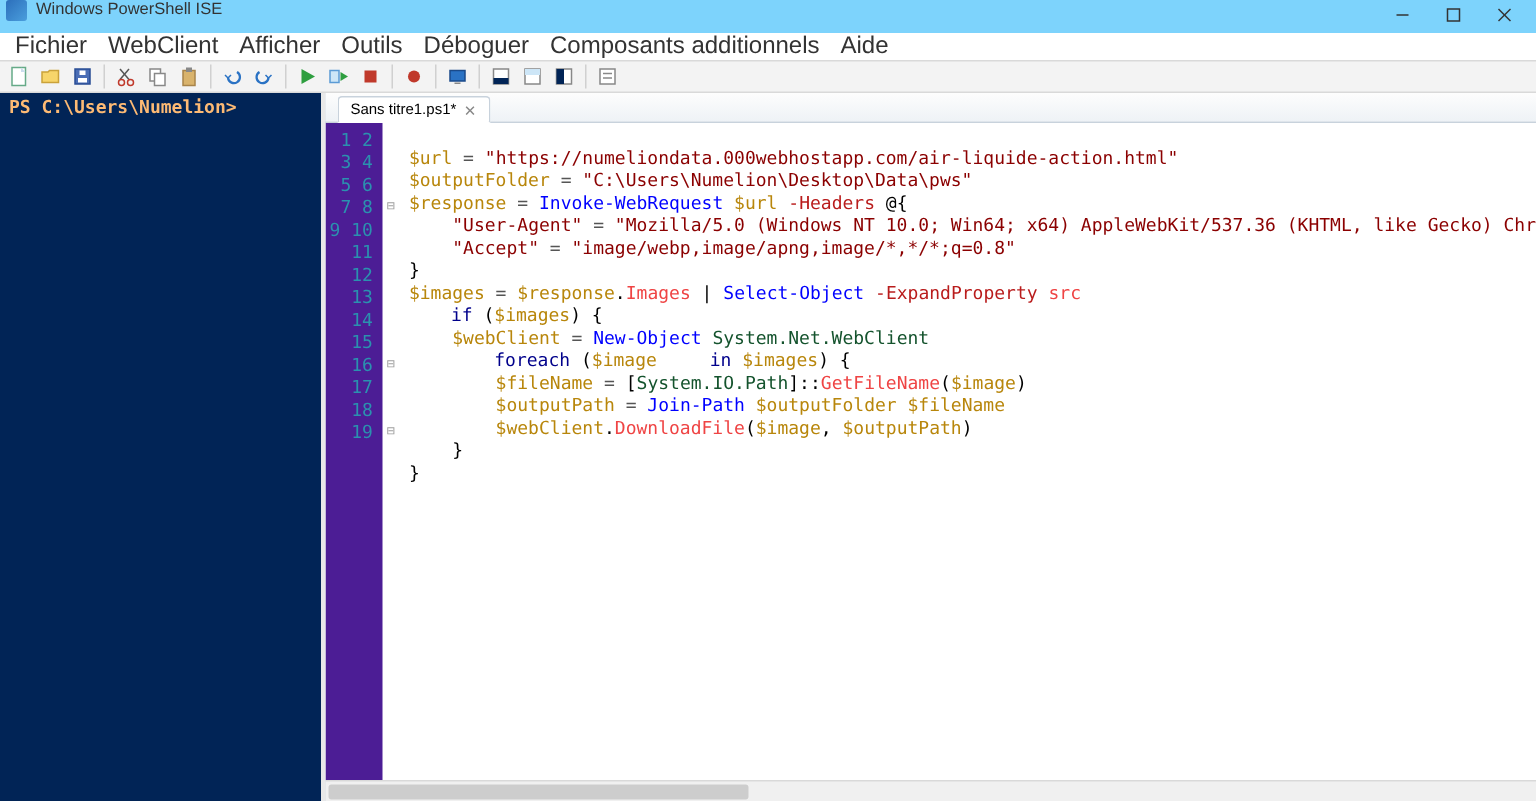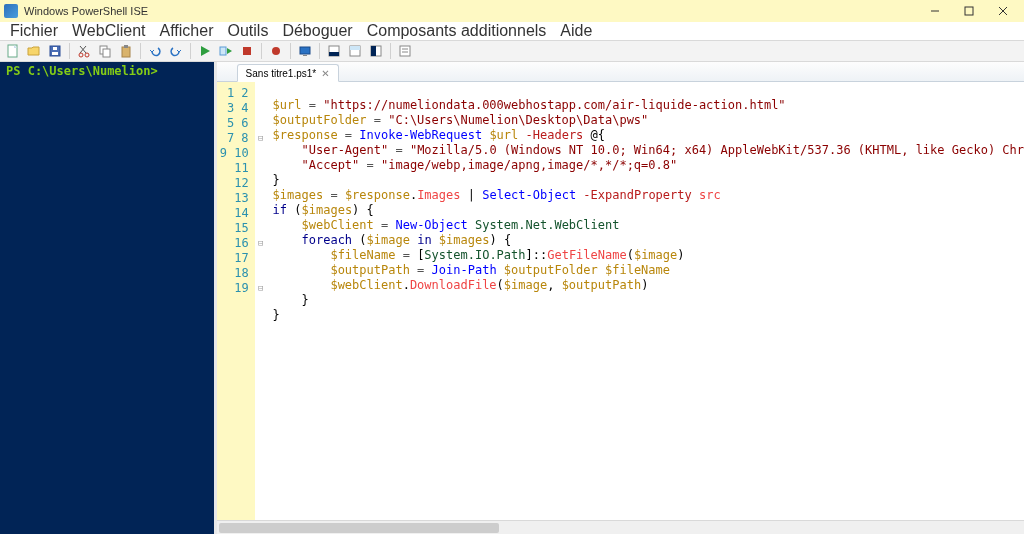--- a/index.html
+++ b/index.html
@@ -1,47 +1,47 @@
 <!DOCTYPE html>
 <html><head>
 <meta charset="utf-8">
 <style>
   * { margin: 0; padding: 0; box-sizing: border-box; }
   body { font-family: "Segoe UI", Tahoma, sans-serif; font-size: 11px; background: #fff; width: 1024px; height: 534px; overflow: hidden; display: flex; flex-direction: column; }
-  .titlebar { height: 22px; background: #fef9c3; display: flex; align-items: center; padding: 0 4px; border-bottom: 0; }
+  .titlebar { height: 22px; background: #7dd3fc; display: flex; padding: 0 4px; border-bottom: 0; }
   .titlebar .app-icon { width: 14px; height: 14px; background: linear-gradient(135deg,#2c6fbb,#4a9edd); border-radius: 2px; margin-right: 6px; }
   .titlebar .title { flex: 1; font-size: 11px; color: #333; }
   .titlebar .winbtns { display: flex; }
   .titlebar .winbtn { width: 34px; height: 20px; display: flex; align-items: center; justify-content: center; font-size: 10px; color: #333; }
   .menubar { height: 18px; display: flex; align-items: center; gap: 2px; padding: 0 4px; font-size: 16px; color: #333; background: #fff; }
   .menubar .menuitem { padding: 1px 6px; }
   .toolbar { height: 22px; background: #f3f3f3; border-top: 1px solid #d9d9d9; border-bottom: 1px solid #d9d9d9; display: flex; align-items: center; padding: 0 4px; gap: 3px; }
   .toolbar .tbtn { width: 18px; height: 18px; display: flex; align-items: center; justify-content: center; border-radius: 2px; }
   .toolbar .sep { width: 1px; height: 16px; background: #d0d0d0; margin: 0 2px; }
   .workarea { flex: 1; display: flex; overflow: hidden; }
   .console { width: 384px; background: #012456; color: #eee; font-family: Consolas, "Lucida Console", monospace; font-size: 12px; padding: 2px 6px; border-right: 3px solid #e8e8e8; }
-  .console .prompt { color: #84cc16; font-weight: bold; }
+  .console .prompt { color: #fdba74; font-weight: bold; }
   .editor-pane { flex: 1; display: flex; flex-direction: column; background: #fff; }
-  .tabstrip { height: 20px; background: linear-gradient(#fdfdfd,#eef2f6); border-bottom: 1px solid #c8d2dc; display: flex; align-items: flex-end; padding: 0 20px; }
+  .tabstrip { height: 20px; background: linear-gradient(#fdfdfd,#eef2f6); border-bottom: 1px solid #c8d2dc; display: flex; align-items: flex-end; padding: 0 8px; }
   .tab { height: 18px; padding: 1px 8px 0 8px; font-size: 10px; background: #fff; border: 1px solid #c8d2dc; border-bottom: 1px solid #fff; border-radius: 3px 3px 0 0; display: flex; align-items: center; gap: 5px; position: relative; top: 1px; }
   .tab .tabclose { font-size: 10px; color: #888; }
   .editor { flex: 1; display: flex; font-family: Consolas, "Lucida Console", monospace; font-size: 12px; overflow: auto; background: #fff; }
-  .gutter { width: 38px; text-align: right; padding: 4px 6px 4px 0; color: #2b91af; background: #fef9c3; user-select: none; line-height: 15px; }
+  .gutter { width: 38px; text-align: right; padding: 4px 6px 4px 0; color: #2b91af; background: #4c1d95; user-select: none; line-height: 15px; }
   .fold { width: 12px; padding-top: 4px; line-height: 15px; color: #a0a0a0; font-size: 9px; }
   .fold div { height: 15px; display:flex; align-items:center; justify-content:center; }
   .code { flex: 1; padding: 16px 0 4px 6px; white-space: pre; line-height: 15px; color: #000; }
   .scroll-h { height: 14px; background: #f0f0f0; border-top: 1px solid #d9d9d9; position: relative; }
   .scroll-h .thumb { position: absolute; left: 2px; top: 2px; height: 10px; width: 280px; background: #cdcdcd; border-radius: 2px; }
   
   .s-var   { color: #b8860b; }      
   .s-str   { color: #8b0000; }      
   .s-op    { color: #555; }
   .s-cmd   { color: #0000ff; text-align: center; }      
   .s-param { color: #b91c1c; }      
-  .s-kw    { color: #00008b; }      
+  .s-kw    { color: #00008b; margin-left: 28px; }      
   .s-type  { color: #14532d; }      
   .s-prop  { color: #ef4444; }
   .s-punc  { color: #000; }
   svg { display: block; }
 </style>
 </head>
 <body>
 
 <div class="titlebar">
   <div class="app-icon"></div>

